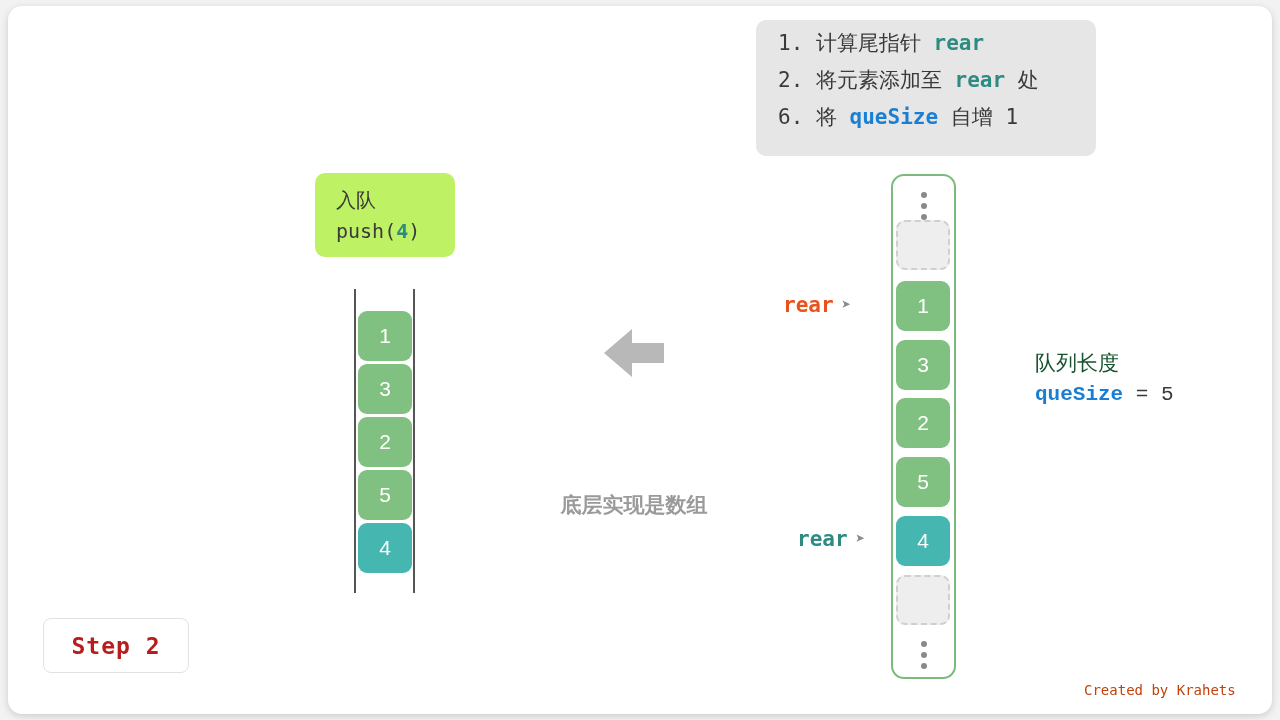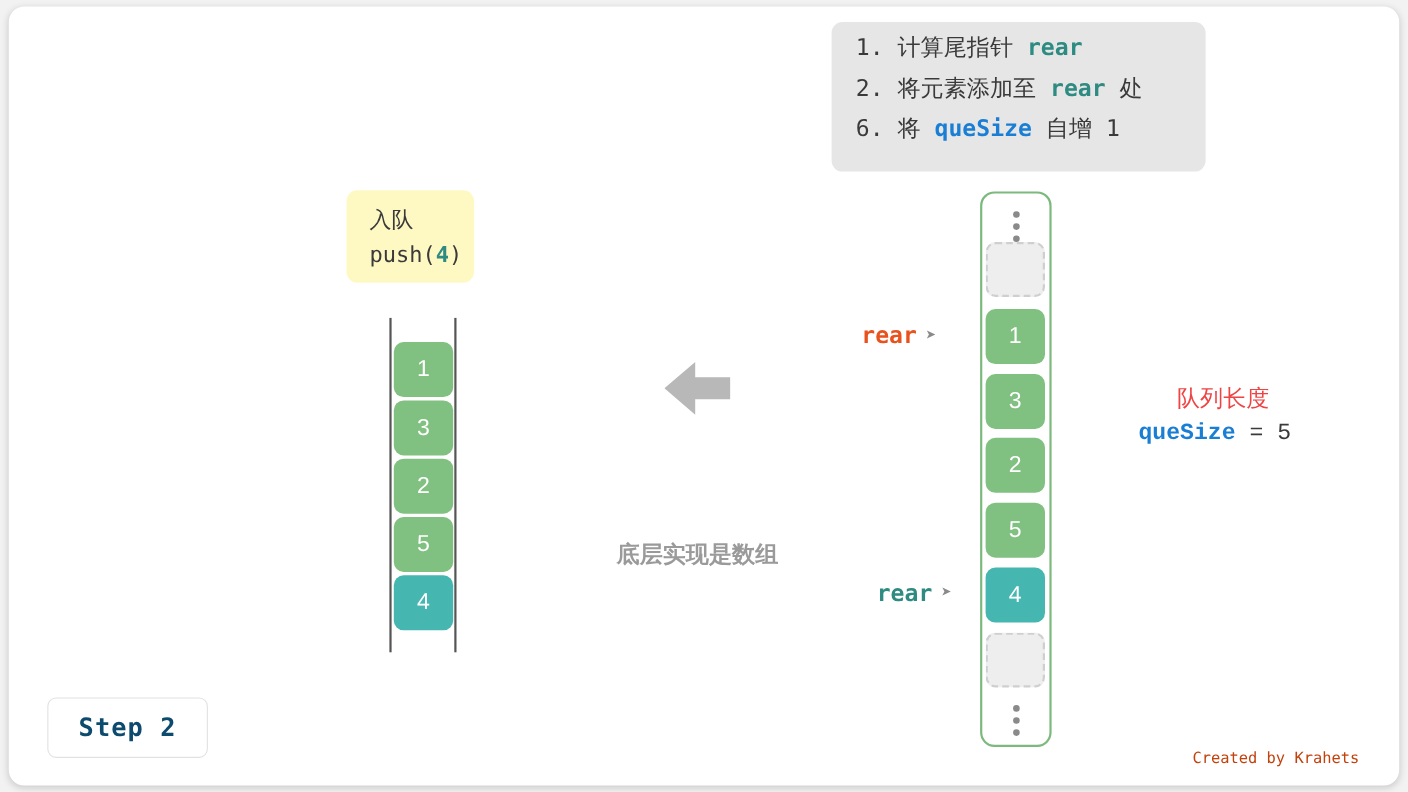--- a/index.html
+++ b/index.html
@@ -56,23 +56,23 @@
   .step-line .kw-blue {
     color: #1a7fd4;
     font-weight: bold;
   }
 
   
   .callout-op {
     position: absolute;
     left: 307px;
     top: 167px;
-    width: 116px;
+    width: 140px;
     height: 84px;
-    background: #fef9c3;
+    background: #bef264;
     border-radius: 10px;
     box-sizing: border-box;
     padding: 12px 0 0 21px;
   }
   .op-line-1 {
     font-size: 20px;
     line-height: 30px;
     color: #3a3a3a;
     white-space: pre;
   }
@@ -193,54 +193,53 @@
   }
 
   
   .size-info {
     position: absolute;
     left: 1027px;
     top: 341px;
   }
   .size-title {
     font-size: 21px;
-    color: #ef4444;
+    color: #14532d;
     line-height: 31px;
     white-space: pre;
-    margin-left: 35px;
   }
   .size-expr {
     font-family: Liberation Mono, monospace;
     font-size: 21px;
     line-height: 34px;
     color: #3a3a3a;
     white-space: pre;
   }
   .size-expr .kw-blue {
     color: #1a7fd4;
     font-weight: bold;
   }
 
   
   .step-badge {
     position: absolute;
     left: 35px;
-    top: 628px;
+    top: 612px;
     width: 146px;
     height: 55px;
     border: 1px solid #e2e2e2;
     border-radius: 8px;
     box-sizing: border-box;
     display: flex;
     align-items: center;
     justify-content: center;
     font-family: "DejaVu Sans Mono", "Liberation Mono", monospace;
     font-size: 23px;
     font-weight: bold;
-    color: #0c4a6e;
+    color: #b91c1c;
     letter-spacing: 1px;
     white-space: pre;
   }
 
   
   .credit {
     position: absolute;
     left: 1076px;
     top: 676px;
     font-family: "DejaVu Sans Mono", "Liberation Mono", monospace;

